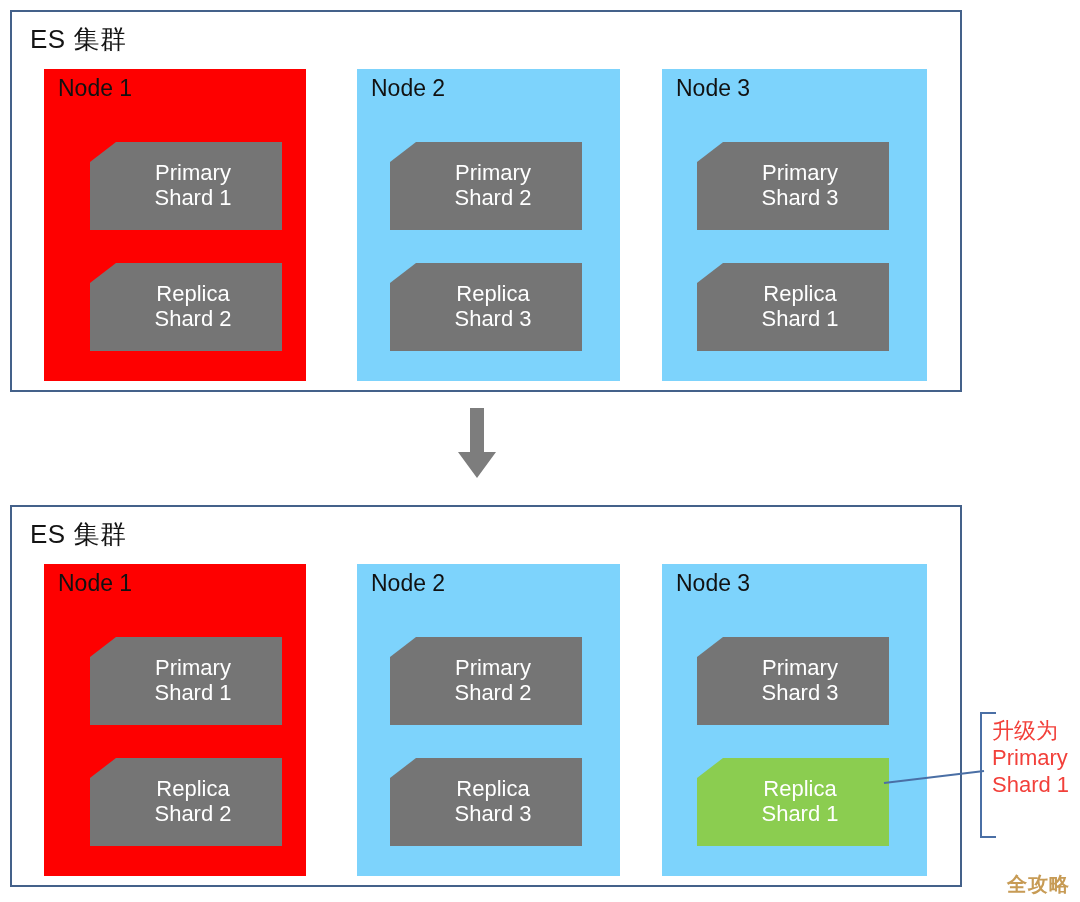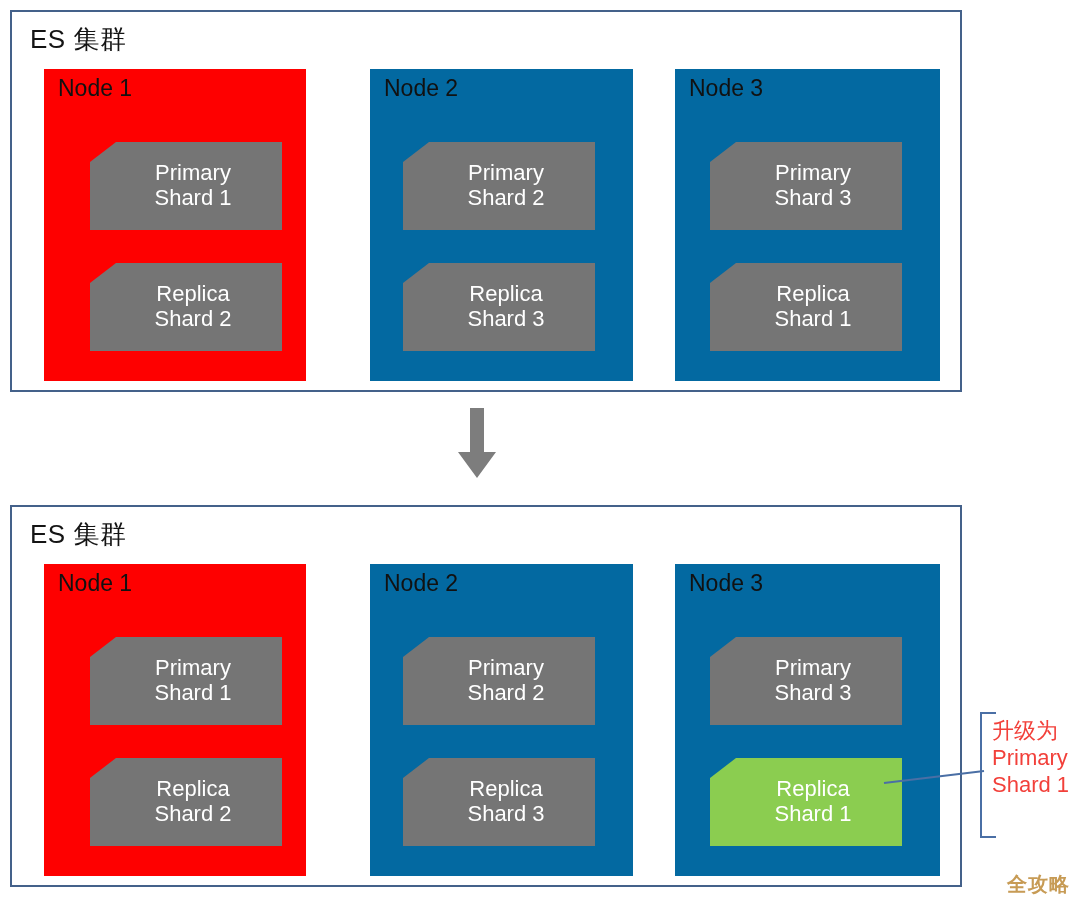--- a/index.html
+++ b/index.html
@@ -38,21 +38,21 @@
     letter-spacing: 0.5px;
     white-space: nowrap;
   }
 
   
   .node {
     position: absolute;
     box-sizing: border-box;
     padding-left: 6px;
   }
-  .node.blue  { background: #0369a1; margin-left: 13px; }
+  .node.blue  { background: #7dd3fc; }
   .node.red   { background: #fe0000; }
   .node-title {
     position: absolute;
     left: 14px;
     top: 6px;
     font-size: 23px;
     color: #111111;
     white-space: nowrap;
   }
 

